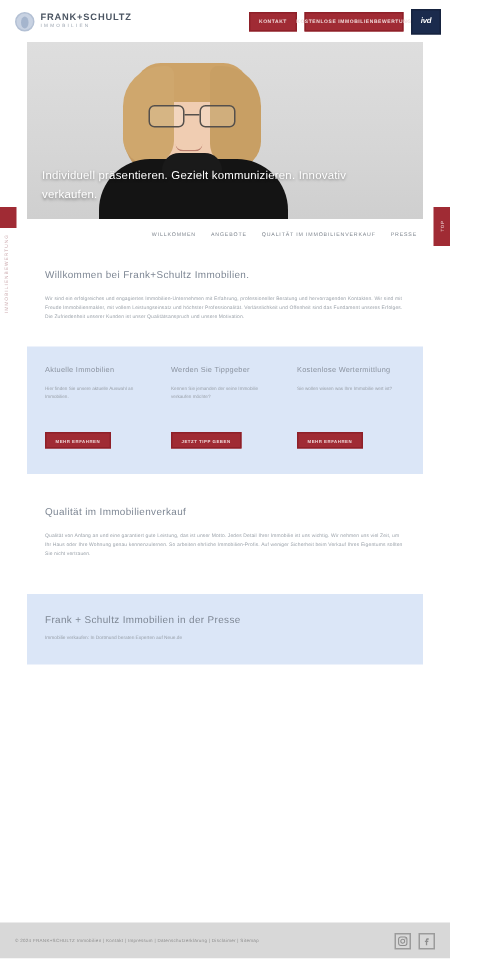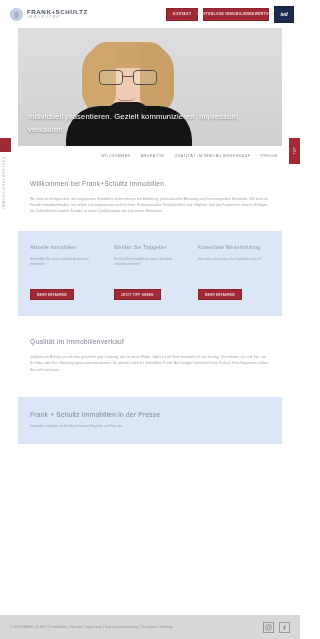--- a/index.html
+++ b/index.html
@@ -226,21 +226,21 @@
       <div class="hair-front-r"></div>
       <div class="glasses">
         <div class="lens l"></div>
         <div class="lens r"></div>
         <div class="bridge"></div>
       </div>
       <div class="mouth"></div>
       <div class="torso"></div>
       <div class="collar"></div>
     </div>
-    <div class="hero-caption">Individuell präsentieren. Gezielt kommunizieren. Impressum verkaufen.</div>
+    <div class="hero-caption">Individuell präsentieren. Gezielt kommunizieren. Innovativ verkaufen.</div>
   </div>
 
   <div class="side-tab left">
       <span></span>
     </div>
   <div class="side-label">IMMOBILIENBEWERTUNG</div>
   <div class="side-tab right">
     <span>TOP</span>
   </div>
 

